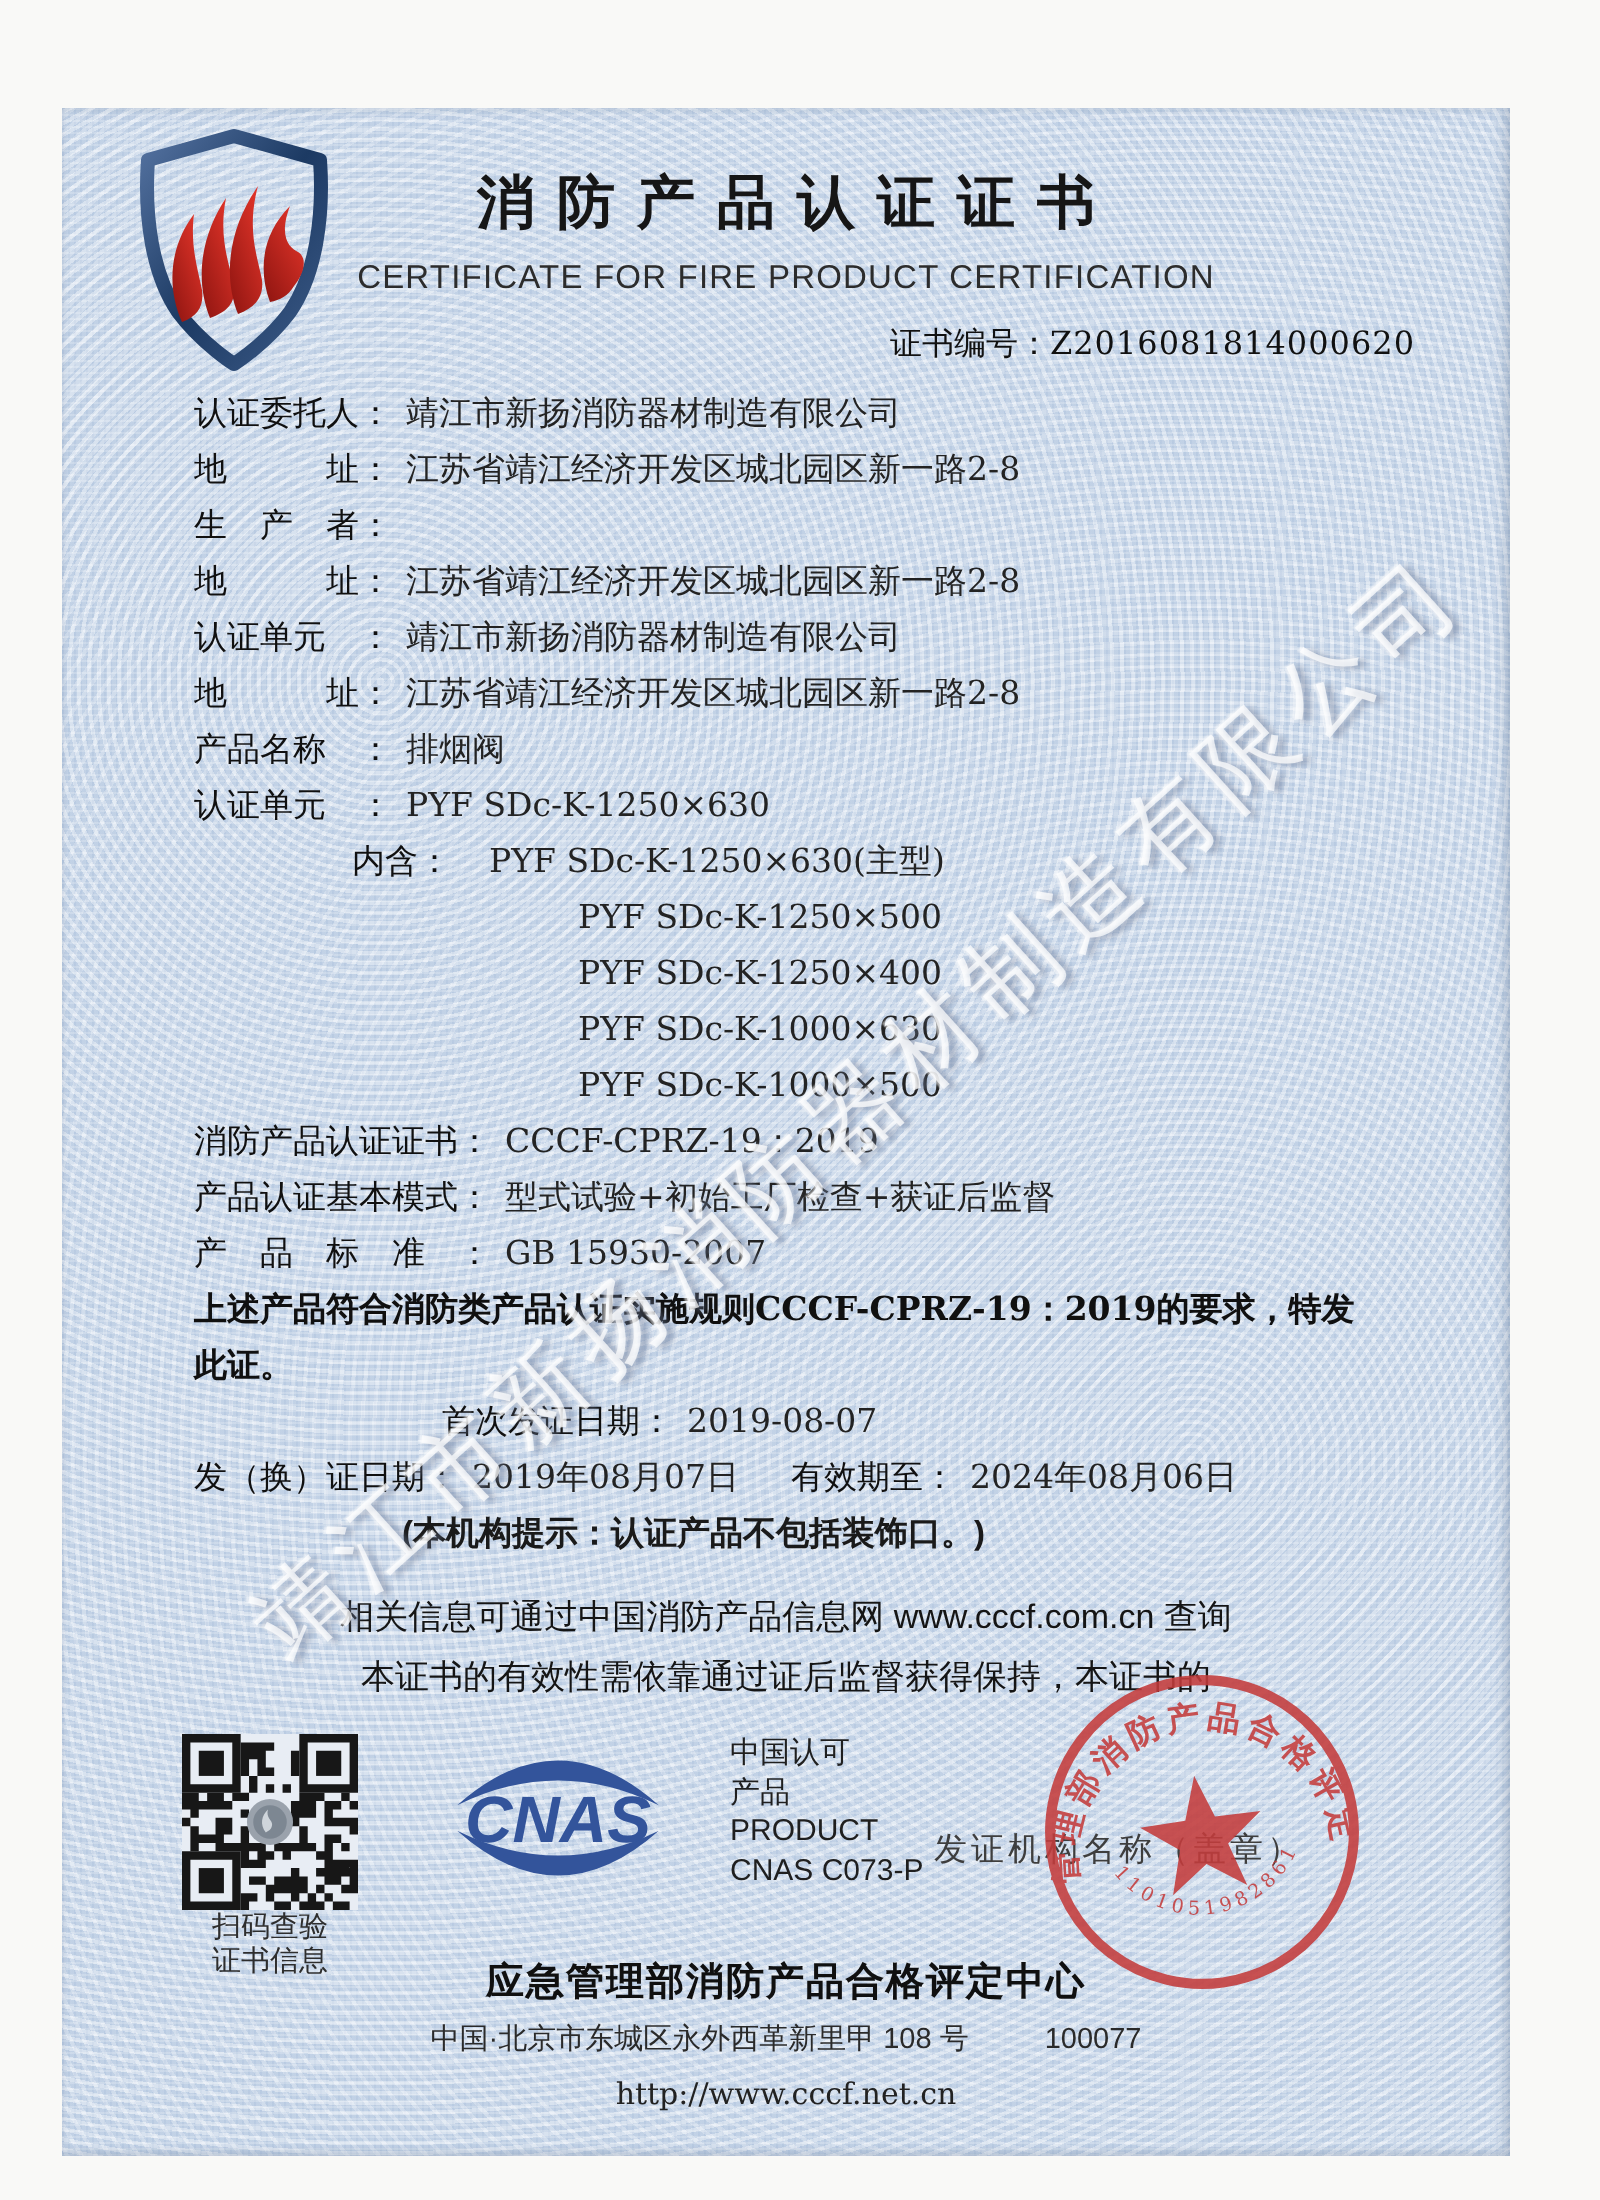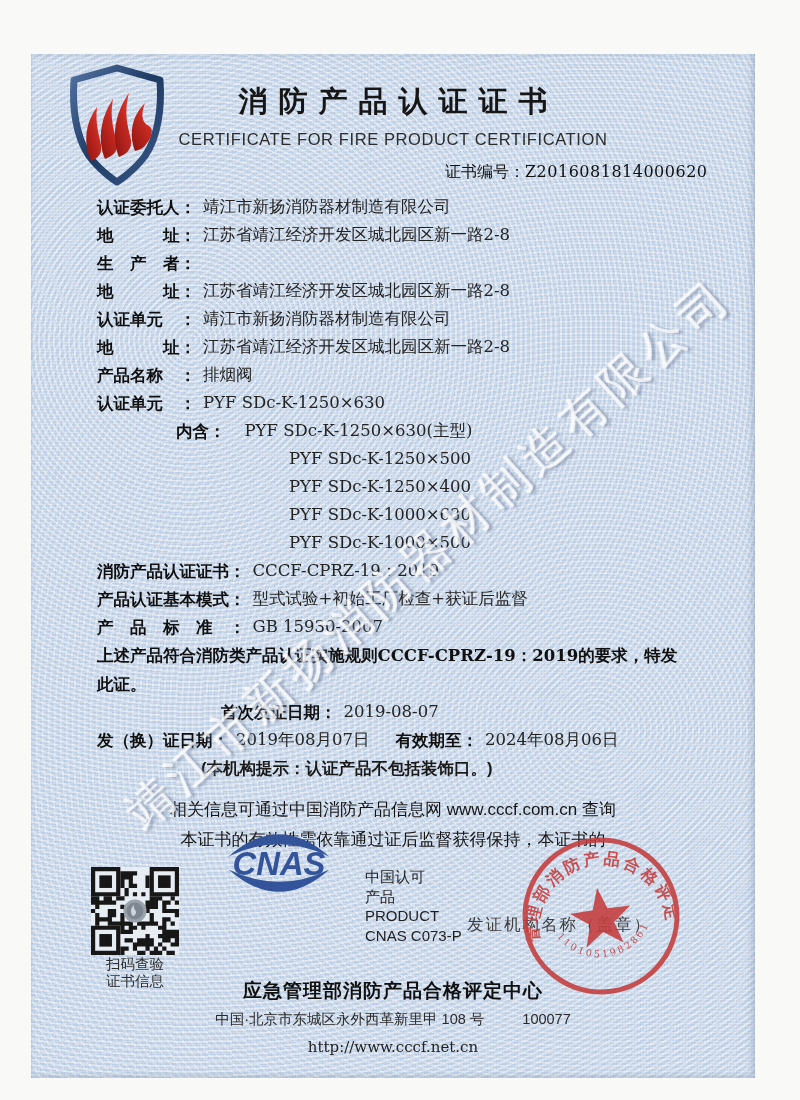--- a/index.html
+++ b/index.html
@@ -32,38 +32,38 @@
   .certno{
     position:absolute;left:414px;top:108px;font-size:16px;color:#111;
   }
   .certno .num{font-family:"DejaVu Serif",serif;letter-spacing:0.5px;}
   
   .content{
     position:absolute;left:66px;top:139px;width:592px;
     font-size:16.5px;line-height:28px;
   }
   .row{display:flex;white-space:pre;}
-  .lab{font-weight:bold;color:#101010;white-space:pre;flex:none;}
+  .lab{font-weight:normal;color:#101010;white-space:pre;flex:none;}
   .val{margin-left:7px;color:#232323;font-family:"DejaVu Serif",serif;white-space:pre;}
   .row.indent{padding-left:79px;gap:12px;}
   .row.cont{padding-left:185px;}
   .statement{font-weight:bold;color:#101010;white-space:normal;line-height:28px;}
   .statement .serifpart{font-family:"DejaVu Serif",serif;font-weight:bold;}
   .dline{display:flex;white-space:pre;}
   .dline .gap{width:26px;flex:none;}
   .first-issue{padding-left:124px;}
   .note-line{padding-left:104px;font-weight:bold;}
   .validity{margin-top:13px;text-align:center;font-size:17px;line-height:30px;color:#151515;}
   
   .qr{position:absolute;left:60px;top:813px;width:88px;height:88px;}
   .qr-caption{
     position:absolute;left:52px;top:902px;width:104px;text-align:center;
     font-size:14.5px;line-height:17px;color:#2e2e2e;
   }
-  .cnas-logo{position:absolute;left:188px;top:766px;width:120px;height:86px;}
+  .cnas-logo{position:absolute;left:188px;top:812px;width:120px;height:86px;}
   .accr{position:absolute;left:334px;top:813px;font-size:15px;line-height:19.5px;color:#1f1f1f;}
   .issuer-label{
     position:absolute;left:436px;top:860px;font-size:16.5px;color:#3e3e3e;
     letter-spacing:2px;z-index:2;
   }
   .seal{position:absolute;left:489px;top:781px;width:162px;height:162px;opacity:0.88;z-index:3;transform:rotate(-8deg);}
   .org-line{position:absolute;left:0;top:924px;width:100%;text-align:center;
     font-size:19px;font-weight:bold;color:#101010;letter-spacing:1px;}
   .addr-line{position:absolute;left:0;top:956px;width:100%;text-align:center;
     font-size:14.5px;color:#2a2a2a;font-family:Liberation Sans, sans-serif;}

